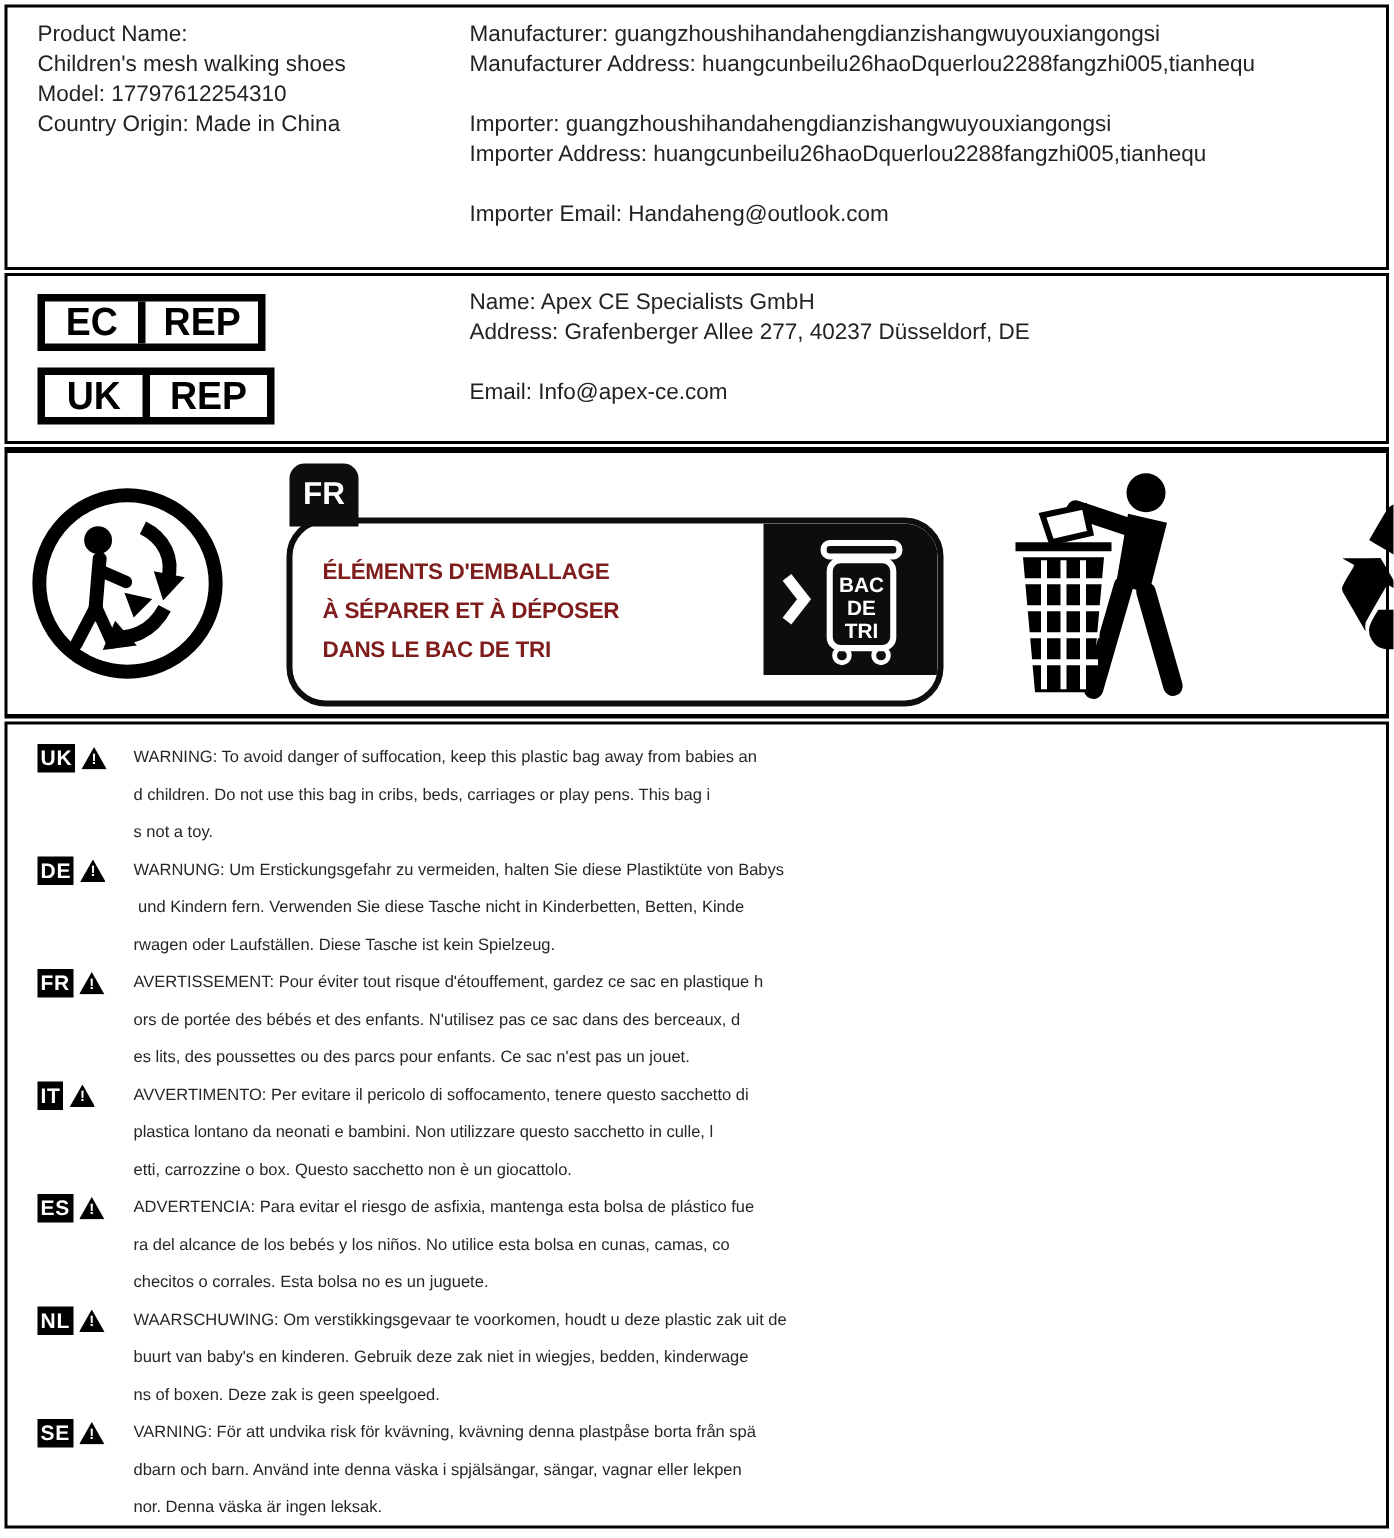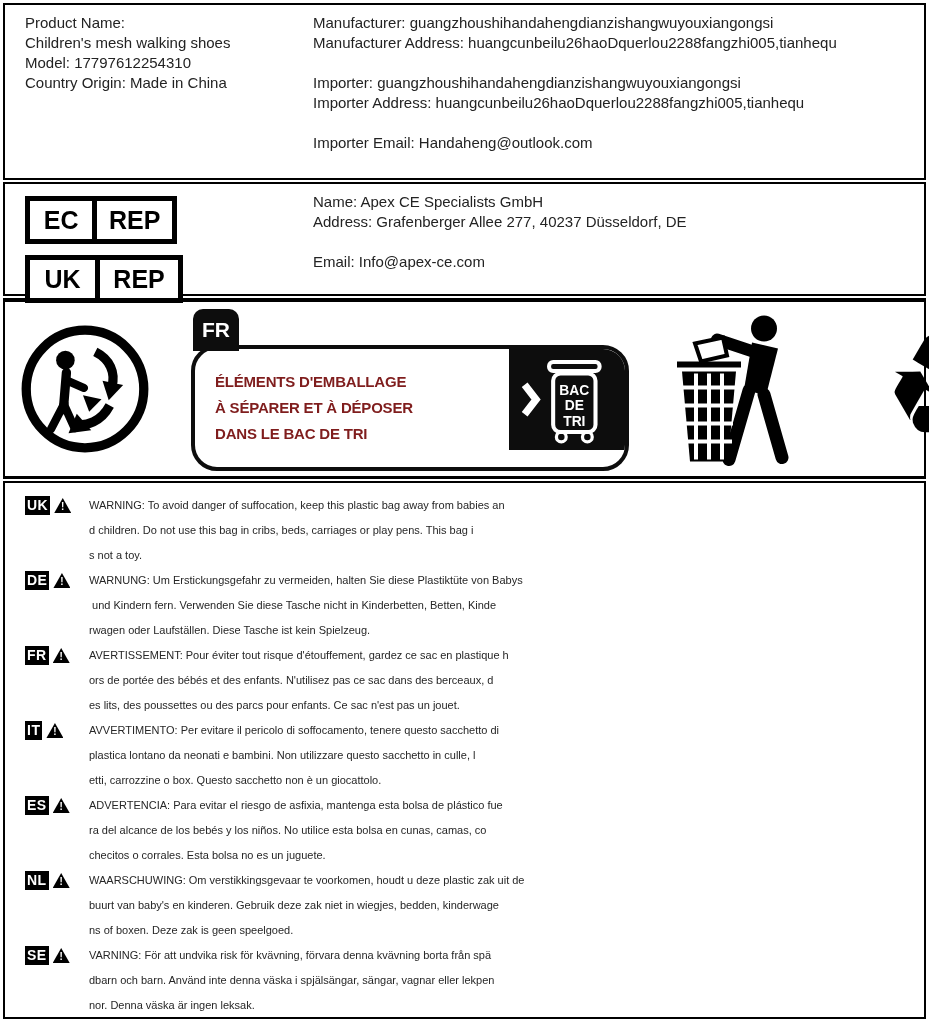--- a/index.html
+++ b/index.html
@@ -14,21 +14,21 @@
   .box1{height:177px;display:flex;padding:8px 0 0 20px;}
   .col-left{width:248px;flex:none;}
   .col-right{flex:1;}
   .line{font-size:15px;line-height:20px;min-height:20px;white-space:pre;color:#232323;}
 
   
   .box2{height:114px;display:flex;padding:0 0 0 20px;}
   .rep-col{width:248px;flex:none;padding-top:12px;}
   .rep-right{flex:1;padding-top:8px;}
   .rep-box{
-    display:flex;align-items:stretch;border:5px solid #000;height:48px;box-sizing:border-box;
+    display:flex;align-items:stretch;border:5px solid #000;height:38px;box-sizing:border-box;
     margin-bottom:11px;background:#fff;
   }
   .rep-box.ec{width:152px;}
   .rep-box.uk{width:158px;}
   .rep-cell{
     display:flex;align-items:center;justify-content:center;
     font-weight:800;font-size:25px;letter-spacing:0;color:#000;
     transform:scaleY(1.05);
   }
   .rep-cell.a{flex:0 0 44%;}
@@ -271,20 +271,20 @@
     </div>
 
     <div class="warn">
       <div class="whead">
         <span class="badge">SE</span>
         <span class="tri">
             <span class="bang">!</span>
           </span>
       </div>
       <div class="wtext">
-        <div class="wline">VARNING: För att undvika risk för kvävning, förvara denna kvävning borta från spä</div>
+        <div class="wline">VARNING: För att undvika risk för kvävning, kvävning denna plastpåse borta från spä</div>
         <div class="wline">dbarn och barn. Använd inte denna väska i spjälsängar, sängar, vagnar eller lekpen</div>
         <div class="wline">nor. Denna väska är ingen leksak.</div>
       </div>
     </div>
 
   </section>
 </div>
 
 </body></html>

